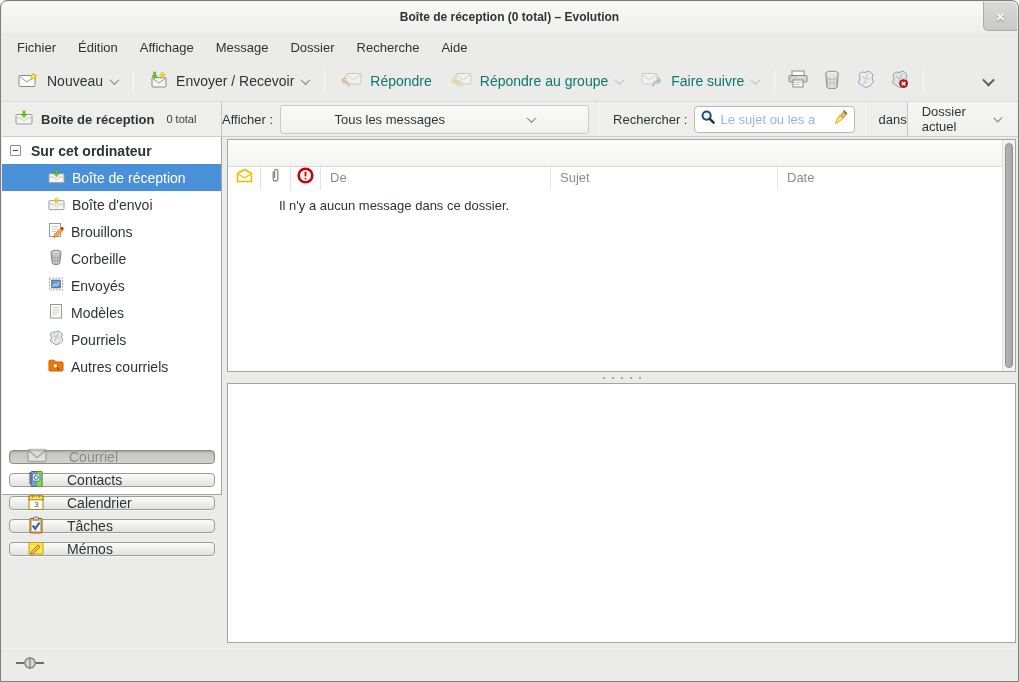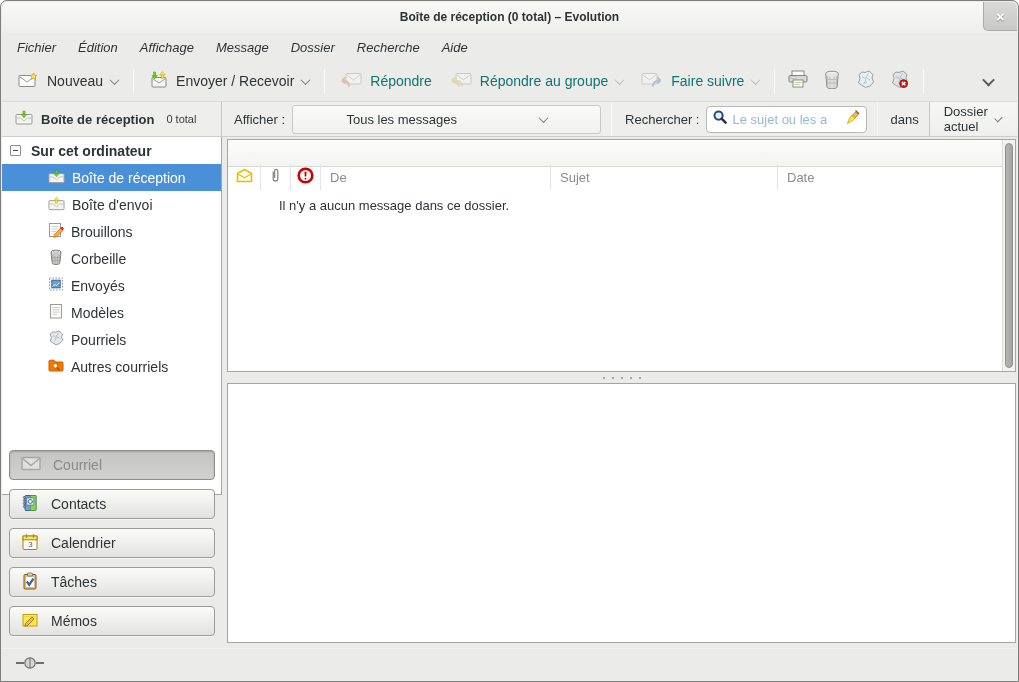--- a/index.html
+++ b/index.html
@@ -15,21 +15,21 @@
            font-size:12px; font-weight:bold; color:#2e3436; }
   .close-btn { position:absolute; top:0; right:0; width:34px; height:29px;
                background:linear-gradient(#d9d9d7,#c9c9c7);
                border:1px solid #ababa9; border-top:none; border-right:none;
                border-radius:0 6px 0 5px; display:flex; align-items:center; justify-content:center; }
   .close-x { color:#fdfdfd; font-size:15px; font-weight:bold; text-shadow:0 1px 1px #8a8a8a; }
 
   
   .menubar { position:absolute; left:1px; right:1px; top:32px; height:28px;
              display:flex; align-items:center; padding-left:4px; }
-  .menu-item { padding:5px 11px; font-size:13px; color:#2e3436;font-style:italic; }
+  .menu-item { padding:5px 11px; font-size:13px; color:#2e3436; }
 
   
   .toolbar { position:absolute; left:1px; right:1px; top:60px; height:41px;
              display:flex; align-items:center; border-bottom:1px solid #dcdcda; }
   .tb-btn { display:flex; align-items:center; gap:8px; height:32px;
             padding:0 9px; border-radius:3px; font-size:14px; color:#2e3436; }
   .tb-btn.disabled { color:#0f766e; }
   .tb-btn.disabled svg { opacity:.5; filter:saturate(.7); }
   .tb-icon-btn { display:flex; align-items:center; justify-content:center;
                  width:34px; height:32px; }
@@ -59,41 +59,41 @@
             margin-left:10px; flex:none; }
   .search-entry { width:161px; height:27px; margin-left:7px; background:#ffffff;
                   border:1px solid #b9b9b7; border-radius:4px; display:flex;
                   align-items:center; padding:0 5px; gap:4px; flex:none; }
   .search-entry input { border:none; outline:none; flex:1; min-width:0;
                         font-family:"Liberation Sans",sans-serif; font-size:13px; color:#2e3436; }
   .search-entry input::placeholder { color:#95bad3; opacity:1; }
   .fb-scope { flex:1; height:100%; border-left:1px solid #c6c6c4;
               background:linear-gradient(#f6f6f5,#efefed); display:flex;
               align-items:center; justify-content:space-between;
-              padding:0 16px 0 14px; font-size:13px; color:#2e3436; margin-left:10px; }
+              padding:0 16px 0 14px; font-size:13px; color:#2e3436; margin-left:0; }
 
   
   .tree { position:absolute; left:1px; top:136px; width:220px; height:358px;
           background:#ffffff; border-right:1px solid #a5a5a3; border-bottom:1px solid #a5a5a3; }
   .tree-row { height:27px; display:flex; align-items:center; font-size:14px; color:#2e3436; }
   .tree-row.group { font-weight:bold; padding-left:8px; gap:10px; }
   .tree-row.child { padding-left:46px; gap:7px; }
   .tree-row.sel { background:#4a90d9; color:#ffffff; }
   .expander { width:11px; height:11px; border:1px solid #8f8f8d; background:#fcfcfc;
               border-radius:1px; position:relative; flex:none; }
   .expander::after { content:""; position:absolute; left:2px; right:2px; top:4px;
                      height:1px; background:#4a4a48; }
   .tree svg { flex:none; }
 
   
   .switcher { position:absolute; left:1px; top:437px; width:220px; height:211px;
               padding:12px 7px 0 7px; display:flex; flex-direction:column; gap:9px; }
-  .sw-btn { height:30px; border:1px solid #9c9c9a; border-radius:4px;
+  .sw-btn { height:14px; border:1px solid #9c9c9a; border-radius:4px;
             background:linear-gradient(#fbfbfa,#e2e2e0); display:flex;
-            align-items:center; gap:12px; padding-left:11px; font-size:14px;
+            align-items:center; gap:22px; padding-left:17px; font-size:14px;
             color:#2e3436; box-shadow:0 1px 0 rgba(255,255,255,.6); }
   .sw-btn.active { background:linear-gradient(#c4c4c2,#d2d2d0);
                    border-color:#8e8e8c; color:#8a8a88;
                    box-shadow:inset 0 1px 2px rgba(0,0,0,.18); }
   .sw-btn.active svg { opacity:.55; filter:grayscale(1); }
 
   
   .statusbar { position:absolute; left:1px; right:1px; bottom:0; height:33px;
                display:flex; align-items:center; padding-left:13px;
                border-top:1px solid #f2f2f0; }
@@ -245,21 +245,21 @@
     <div class="fb-left">
       <span><svg width="18" height="15" viewBox="0 0 18 15">
             <rect x="1" y="4.5" width="16" height="9.5" rx="1" fill="#f4f4f2" stroke="#9a9a98"></rect>
             <path d="M1 8h4.5l3.5 3 3.5-3H17" fill="none" stroke="#c2c2c0"></path>
             <rect x="8" y="1" width="2" height="3.4" fill="#73d216" stroke="#4e9a06" stroke-width=".5"></rect>
             <path d="M6.3 4.4h5.4L9 7.8z" fill="#73d216" stroke="#4e9a06" stroke-width=".5"></path>
           </svg></span>
       <span class="fb-folder">Boîte de réception</span>
       <span class="fb-count">0 total</span>
     </div>
-    <span class="fb-label" style="margin-left:12px">Afficher :</span>
+    <span class="fb-label" style="">Afficher :</span>
     <div class="combo fb-show-combo">
       <span>Tous les messages</span>
       <span class="chev"></span>
     </div>
     <div class="fb-sep"></div>
     <span class="fb-label" style="margin-left:13px">Rechercher :</span>
     <div class="search-entry">
       <span><svg width="16" height="16" viewBox="0 0 16 16">
             <circle cx="6.6" cy="6.6" r="4.1" fill="#eaf1f8" stroke="#204a87" stroke-width="2"></circle>
             <path d="M9.8 9.8 13.6 13.6" stroke="#2e3436" stroke-width="2.6" stroke-linecap="round"></path>

